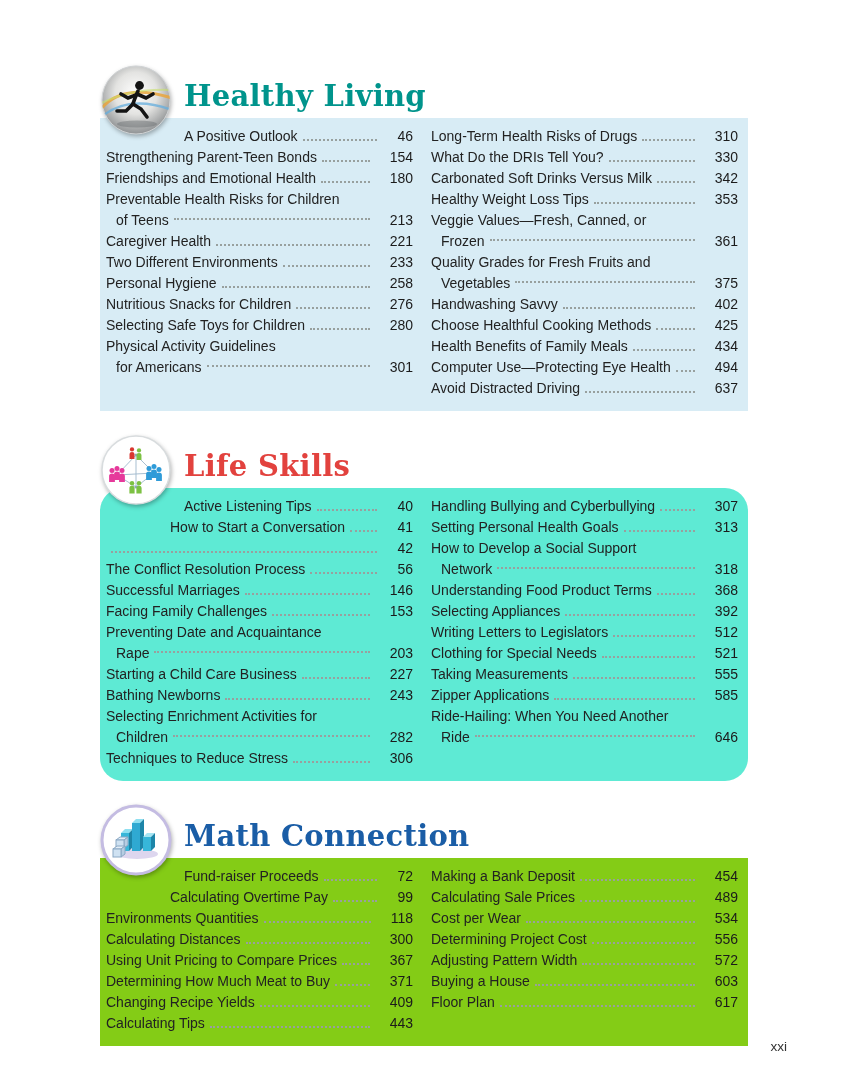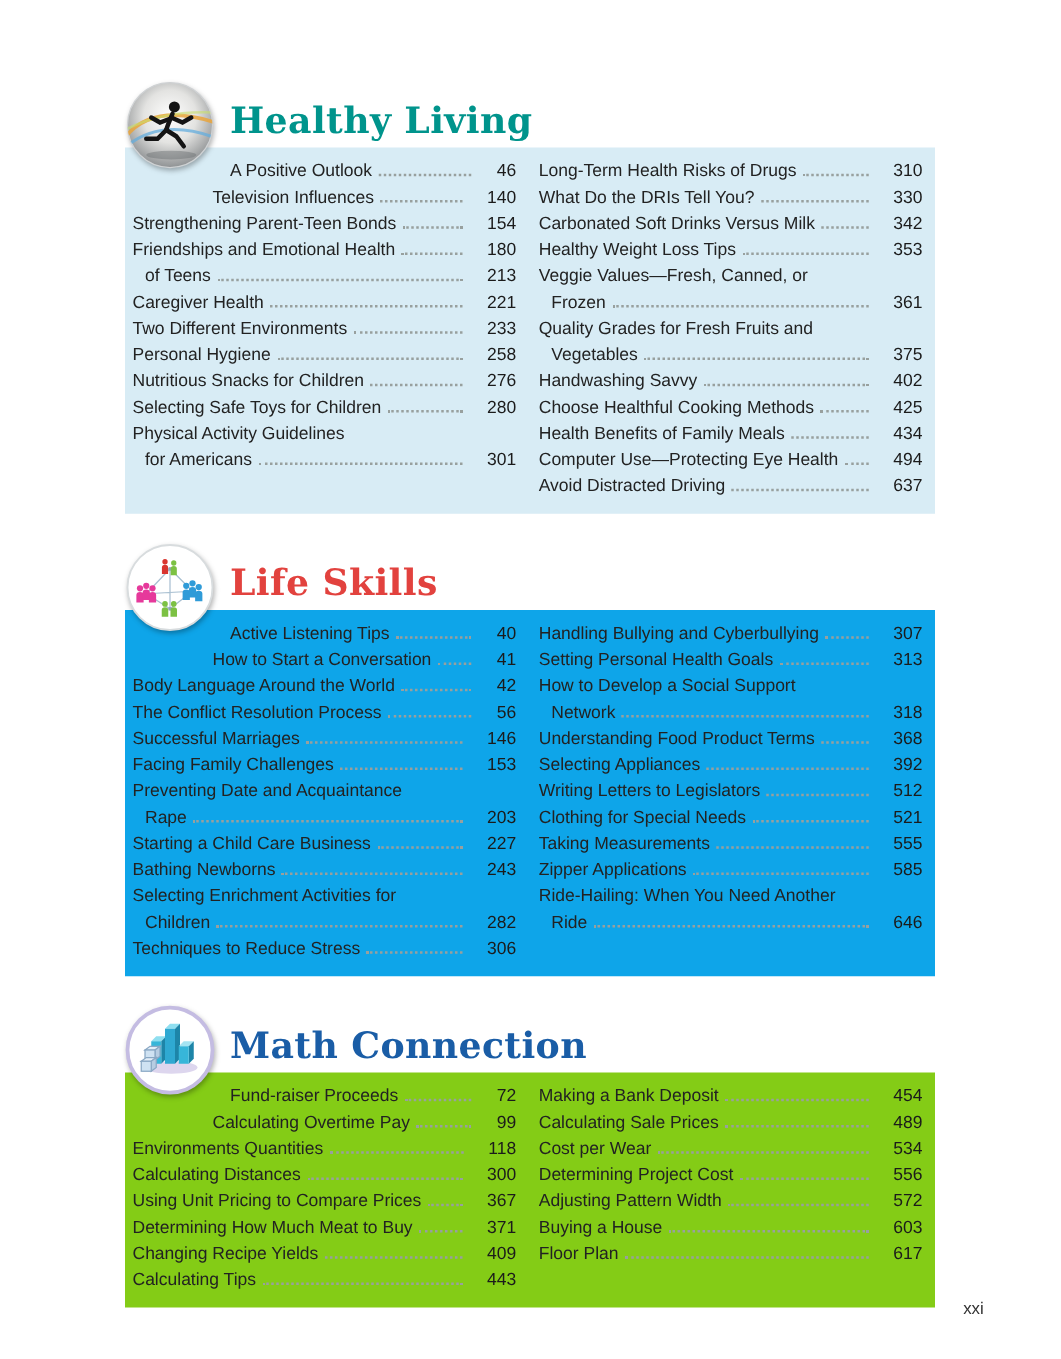--- a/index.html
+++ b/index.html
@@ -28,21 +28,21 @@
     display:grid; grid-template-columns:1fr 1fr; column-gap:18px;
     padding:8px 10px 12px 6px;
   }
   .entry { }
   .line { display:flex; align-items:baseline; font-size:14px; line-height:21px; color:#222222; }
   .line .t { white-space:nowrap; }
   .leader { flex:1 1 auto; min-width:12px; border-bottom:2px dotted #98a09e; margin:0 4px 4px 5px; }
   .pg { color:#1b1b1b; white-space:nowrap;margin-left:16px; }
   .entry.indent-1 { padding-left:78px; }
   .entry.indent-2 { padding-left:64px; }
-  .line.cont { padding-left:10px; }
+  .line.cont { padding-left:10px;align-items:center; }
 
   .footer-page-num {
     position:absolute; right:62px; bottom:33px;
     font-size:13.5px; color:#333333;
   }
 </style>
 </head>
 <body>
 
 <div class="page">
@@ -82,42 +82,38 @@
     </div>
     <div class="panel" style="background: rgb(216, 236, 245);">
       <div class="col">
           <div class="entry indent-1">
             <div class="line">
               <span class="t">A Positive Outlook</span>
               <span class="leader"></span>
               <span class="pg">46</span>
             </div>
           </div>
-          <div class="entry indent-2">
-            <div class="line">
-              <span class="t">Television Influences</span>
-              <span class="leader"></span>
-              <span class="pg">140</span>
-            </div>
-          </div>
           <div class="entry">
             <div class="line">
               <span class="t">Strengthening Parent-Teen Bonds</span>
               <span class="leader"></span>
               <span class="pg">154</span>
             </div>
           </div>
           <div class="entry">
             <div class="line">
               <span class="t">Friendships and Emotional Health</span>
               <span class="leader"></span>
               <span class="pg">180</span>
             </div>
           </div>
           <div class="entry">
+            <div class="line">
+              <span class="t">Preventable Health Risks for Children</span>
+            </div>
             <div class="line cont">
               <span class="t">of Teens</span>
               <span class="leader"></span>
               <span class="pg">213</span>
             </div>
           </div>
           <div class="entry">
             <div class="line">
               <span class="t">Caregiver Health</span>
               <span class="leader"></span>
@@ -286,39 +282,38 @@
         <g fill="#2f9bd8">
           <use href="#ls-p" transform="translate(49,40)"></use>
           <use href="#ls-p" transform="translate(54,38)"></use>
           <use href="#ls-p" transform="translate(59,41)"></use>
         </g>
       </svg>
     </div>
     <div class="heading-row">
       <h2 class="section-title" style="color: rgb(226, 66, 62);">Life Skills</h2>
     </div>
-    <div class="panel" style="background: #0ea5e9;">
+    <div class="panel" style="background: #5eead4; border-radius: 23px;">
       <div class="col">
           <div class="entry indent-1">
             <div class="line">
               <span class="t">Active Listening Tips</span>
               <span class="leader"></span>
               <span class="pg">40</span>
             </div>
           </div>
           <div class="entry indent-2">
             <div class="line">
               <span class="t">How to Start a Conversation</span>
               <span class="leader"></span>
               <span class="pg">41</span>
             </div>
           </div>
           <div class="entry">
             <div class="line">
-              <span class="t">Body Language Around the World</span>
               <span class="leader"></span>
               <span class="pg">42</span>
             </div>
           </div>
           <div class="entry">
             <div class="line">
               <span class="t">The Conflict Resolution Process</span>
               <span class="leader"></span>
               <span class="pg">56</span>
             </div>

